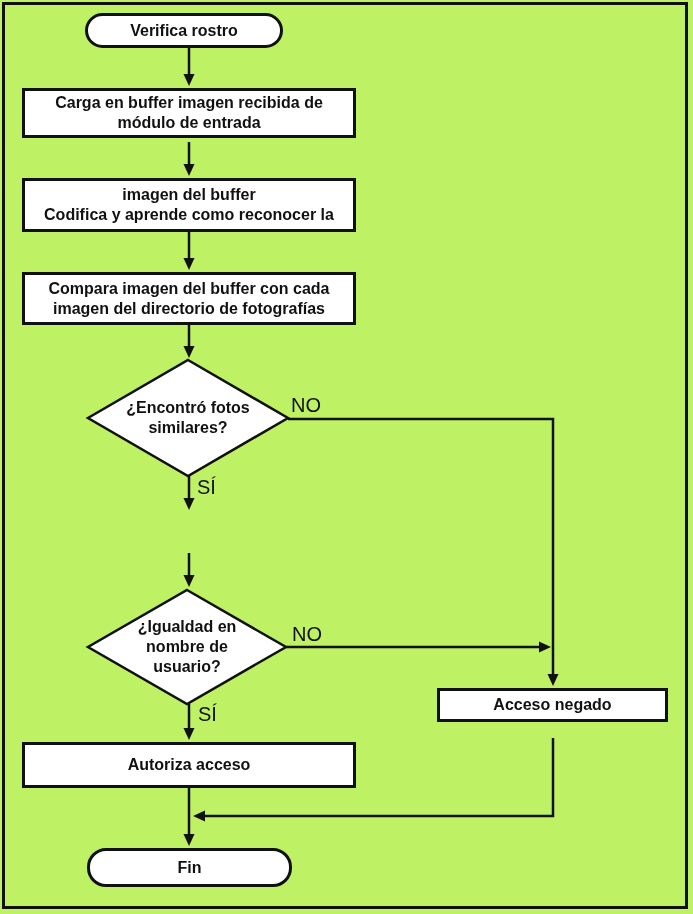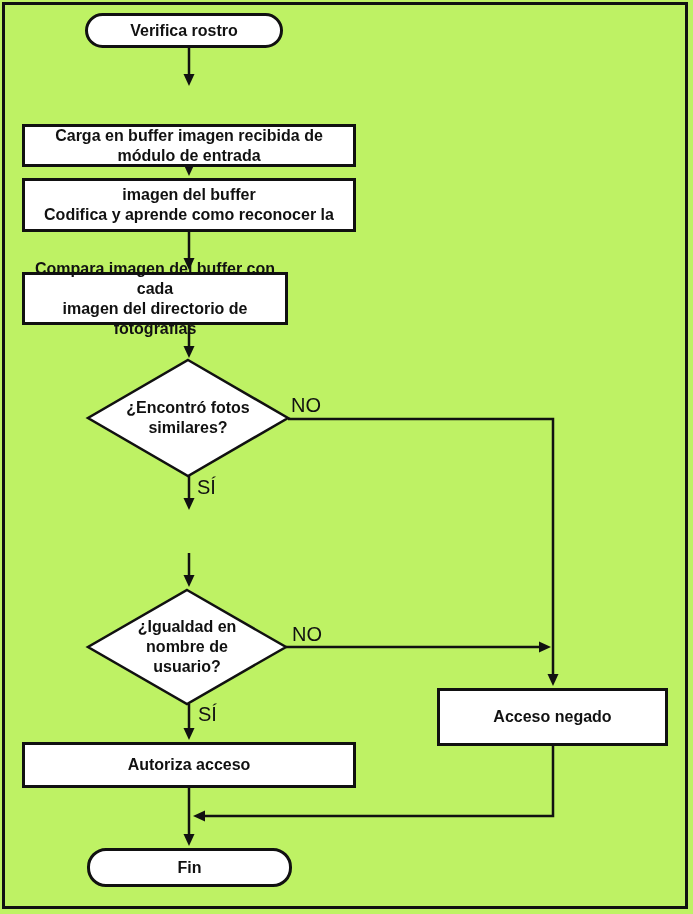--- a/index.html
+++ b/index.html
@@ -131,35 +131,35 @@
     </g>
 
     <polygon class="diamond" points="188,360 288,418 188,476 88,418"></polygon>
     <polygon class="diamond" points="187,590 286,647 187,704 88,647"></polygon>
   </svg>
 
   <div class="node terminator" style="left:85px; top:13px; width:198px; height:35px;">
     <span>Verifica rostro</span>
   </div>
 
-  <div class="node" style="left:22px; top:88px; width:334px; height:43px;margin-top:36px;">
+  <div class="node" style="left:22px; top:88px; width:334px; height:50px;">
     <div>
       <span>Carga en buffer imagen recibida de</span>
       <span>módulo de entrada</span>
     </div>
   </div>
 
   <div class="node" style="left:22px; top:178px; width:334px; height:54px;">
     <div>
       <span>imagen del buffer</span>
       <span>Codifica y aprende como reconocer la</span>
     </div>
   </div>
 
-  <div class="node" style="left:22px; top:272px; width:266px; height:53px;">
+  <div class="node" style="left:22px; top:272px; width:334px; height:53px;">
     <div>
       <span>Compara imagen del buffer con cada</span>
       <span>imagen del directorio de fotografías</span>
     </div>
   </div>
 
   <div class="dlabel" style="left:108px; top:398px; width:160px; height:40px;">
     <span>¿Encontró fotos</span>
     <span>similares?</span>
   </div>
@@ -174,21 +174,21 @@
     <span>usuario?</span>
   </div>
 
   <div class="elabel" style="left:292px; top:625px;">NO</div>
   <div class="elabel" style="left:198px; top:705px;">SÍ</div>
 
   <div class="node" style="left:22px; top:742px; width:334px; height:46px;">
     <span>Autoriza acceso</span>
   </div>
 
-  <div class="node" style="left:437px; top:688px; width:231px; height:58px;">
+  <div class="node" style="left:437px; top:688px; width:231px; height:34px;">
     <span>Acceso negado</span>
   </div>
 
   <div class="node terminator" style="left:87px; top:848px; width:205px; height:39px;">
     <span>Fin</span>
   </div>
 
 </div>
 
 </body></html>

